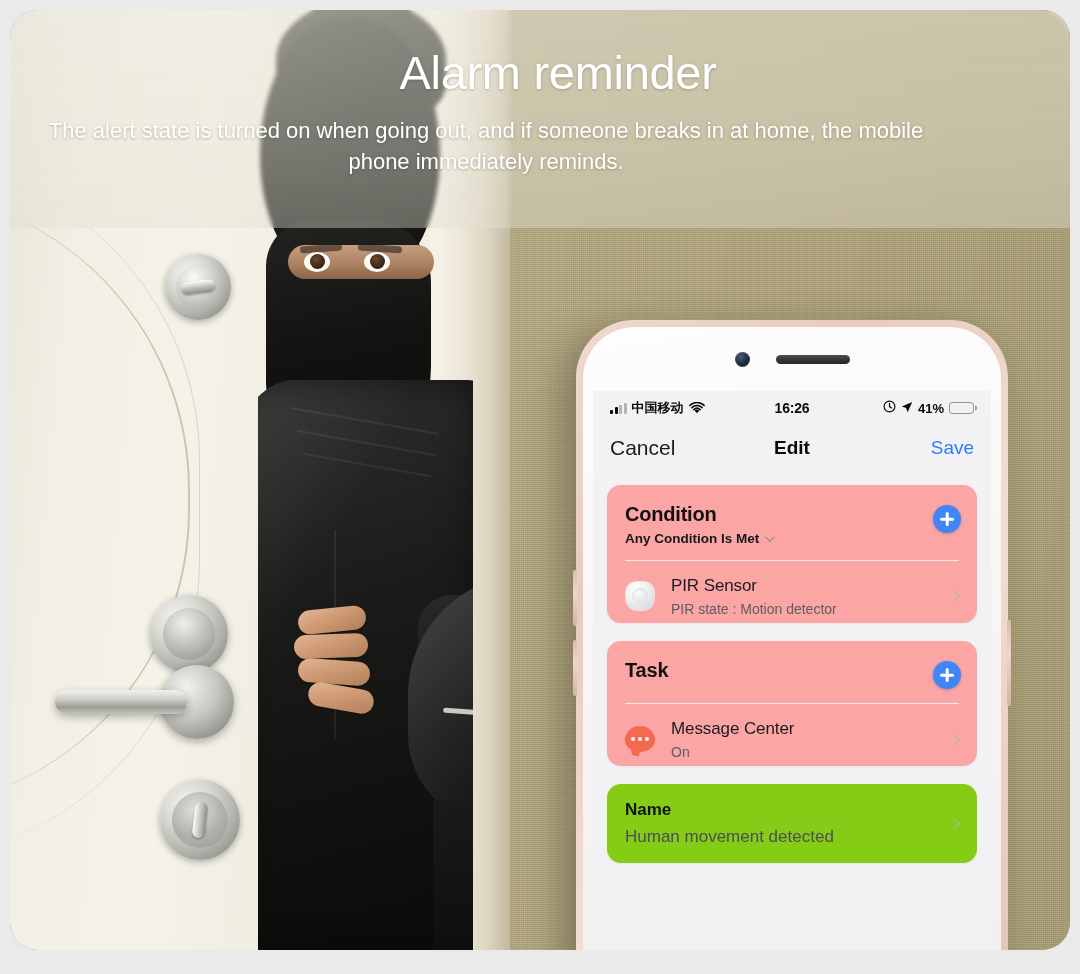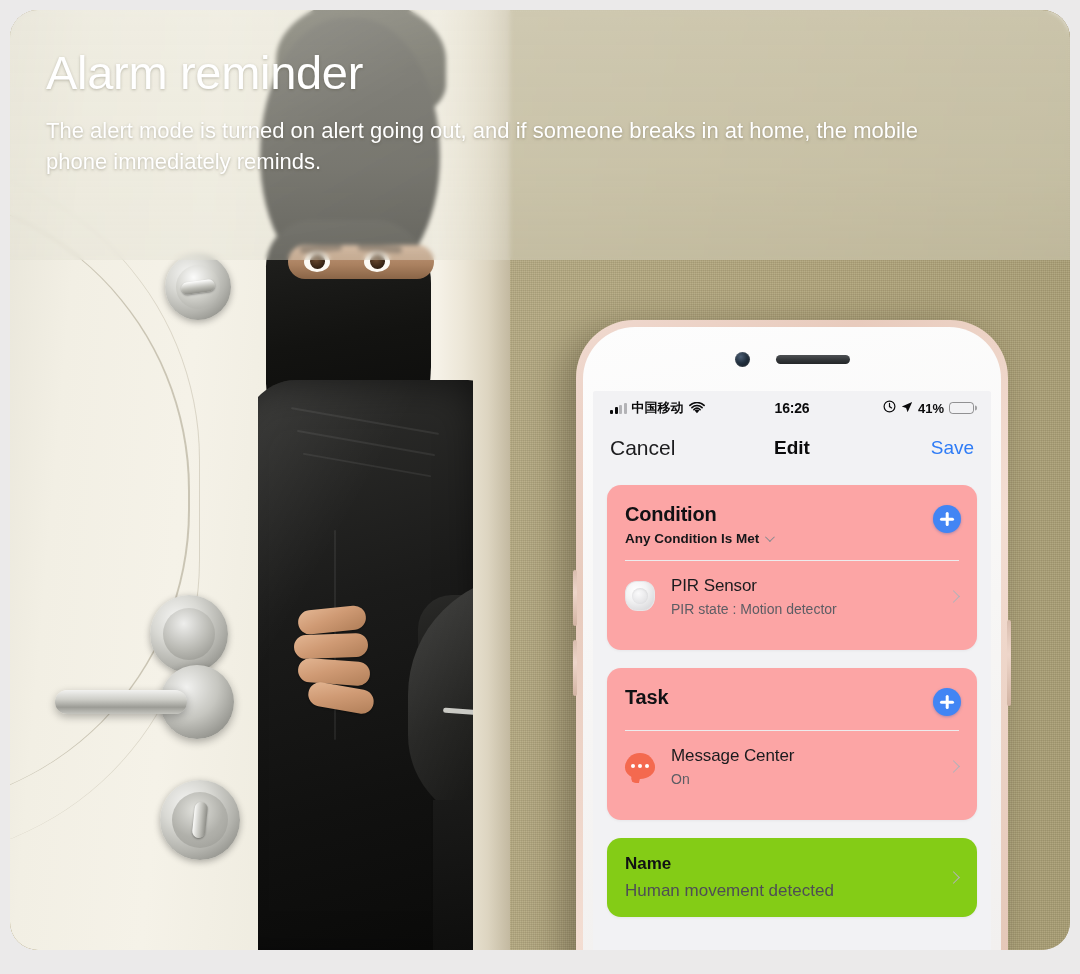--- a/index.html
+++ b/index.html
@@ -286,25 +286,26 @@
     left: 248px; top: 0;
     width: 140px; height: 240px;
     background: linear-gradient(180deg, #4e4b33 0%, #3d3a26 60%, #35321f 100%);
   }
 
   
   #banner {
     position: absolute;
     left: 0; top: 0;
     width: 100%;
-    height: 250px;
+    height: 218px;
     background: linear-gradient(180deg, rgba(236,234,222,0.50) 0%, rgba(232,230,216,0.46) 62%, rgba(226,224,210,0.40) 100%);
     backdrop-filter: blur(2px);
     padding: 38px 0 0 36px;
     z-index: 6;
+    text-align: center;
   }
   #banner-title {
     font-size: 47px;
     font-weight: 300;
     color: #ffffff;
     line-height: 1.06;
     letter-spacing: -0.3px;
     text-shadow: 0 1px 3px rgba(60,55,35,0.30);
   }
   #banner-subtitle {
@@ -495,21 +496,21 @@
     transform: translate(-50%,-50%);
   }
   .add-btn::before { width: 14px; height: 2.6px; }
   .add-btn::after { width: 2.6px; height: 14px; }
 
   .divider { height: 1px; background: #ececee; margin: 0 18px; }
 
   .row {
     display: flex;
     align-items: center;
-    padding: 15px 16px 33px 18px;
+    padding: 15px 16px 6px 18px;
     gap: 14px;
   }
   .row-icon { width: 32px; height: 32px; flex: 0 0 auto; position: relative; }
   .row-text { flex: 1; min-width: 0; }
   .row-title { font-size: 17px; color: #1b1b1e; font-weight: 400; letter-spacing: -0.1px; }
   .row-sub { margin-top: 5px; font-size: 14px; color: #5d5d64; }
   .chev-right {
     width: 9px; height: 9px;
     border-right: 1.6px solid #b2b2b8;
     border-top: 1.6px solid #b2b2b8;
@@ -638,21 +639,21 @@
       <span class="finger" style="left:40px; top:650px; width:72px; height:24px; transform:rotate(4deg);"></span>
       <span class="finger" style="left:50px; top:676px; width:66px; height:24px; transform:rotate(10deg);"></span>
 
       <div class="sleeve"></div>
       <div class="reflective-stripe"></div>
       <div class="leg"></div>
     </div>
 
     <div id="banner">
       <div id="banner-title">Alarm reminder</div>
-      <div id="banner-subtitle">The alert mode is turned on alert going out, and if someone breaks in at home, the mobile phone immediately reminds.</div>
+      <div id="banner-subtitle">The alert state is turned on when going out, and if someone breaks in at home, the mobile phone immediately reminds.</div>
     </div>
 
     <div id="phone">
       <div id="power-button"></div>
       <div id="volume-up"></div>
       <div id="volume-down"></div>
 
       <div id="phone-body">
 
         <div id="phone-notch-area">

